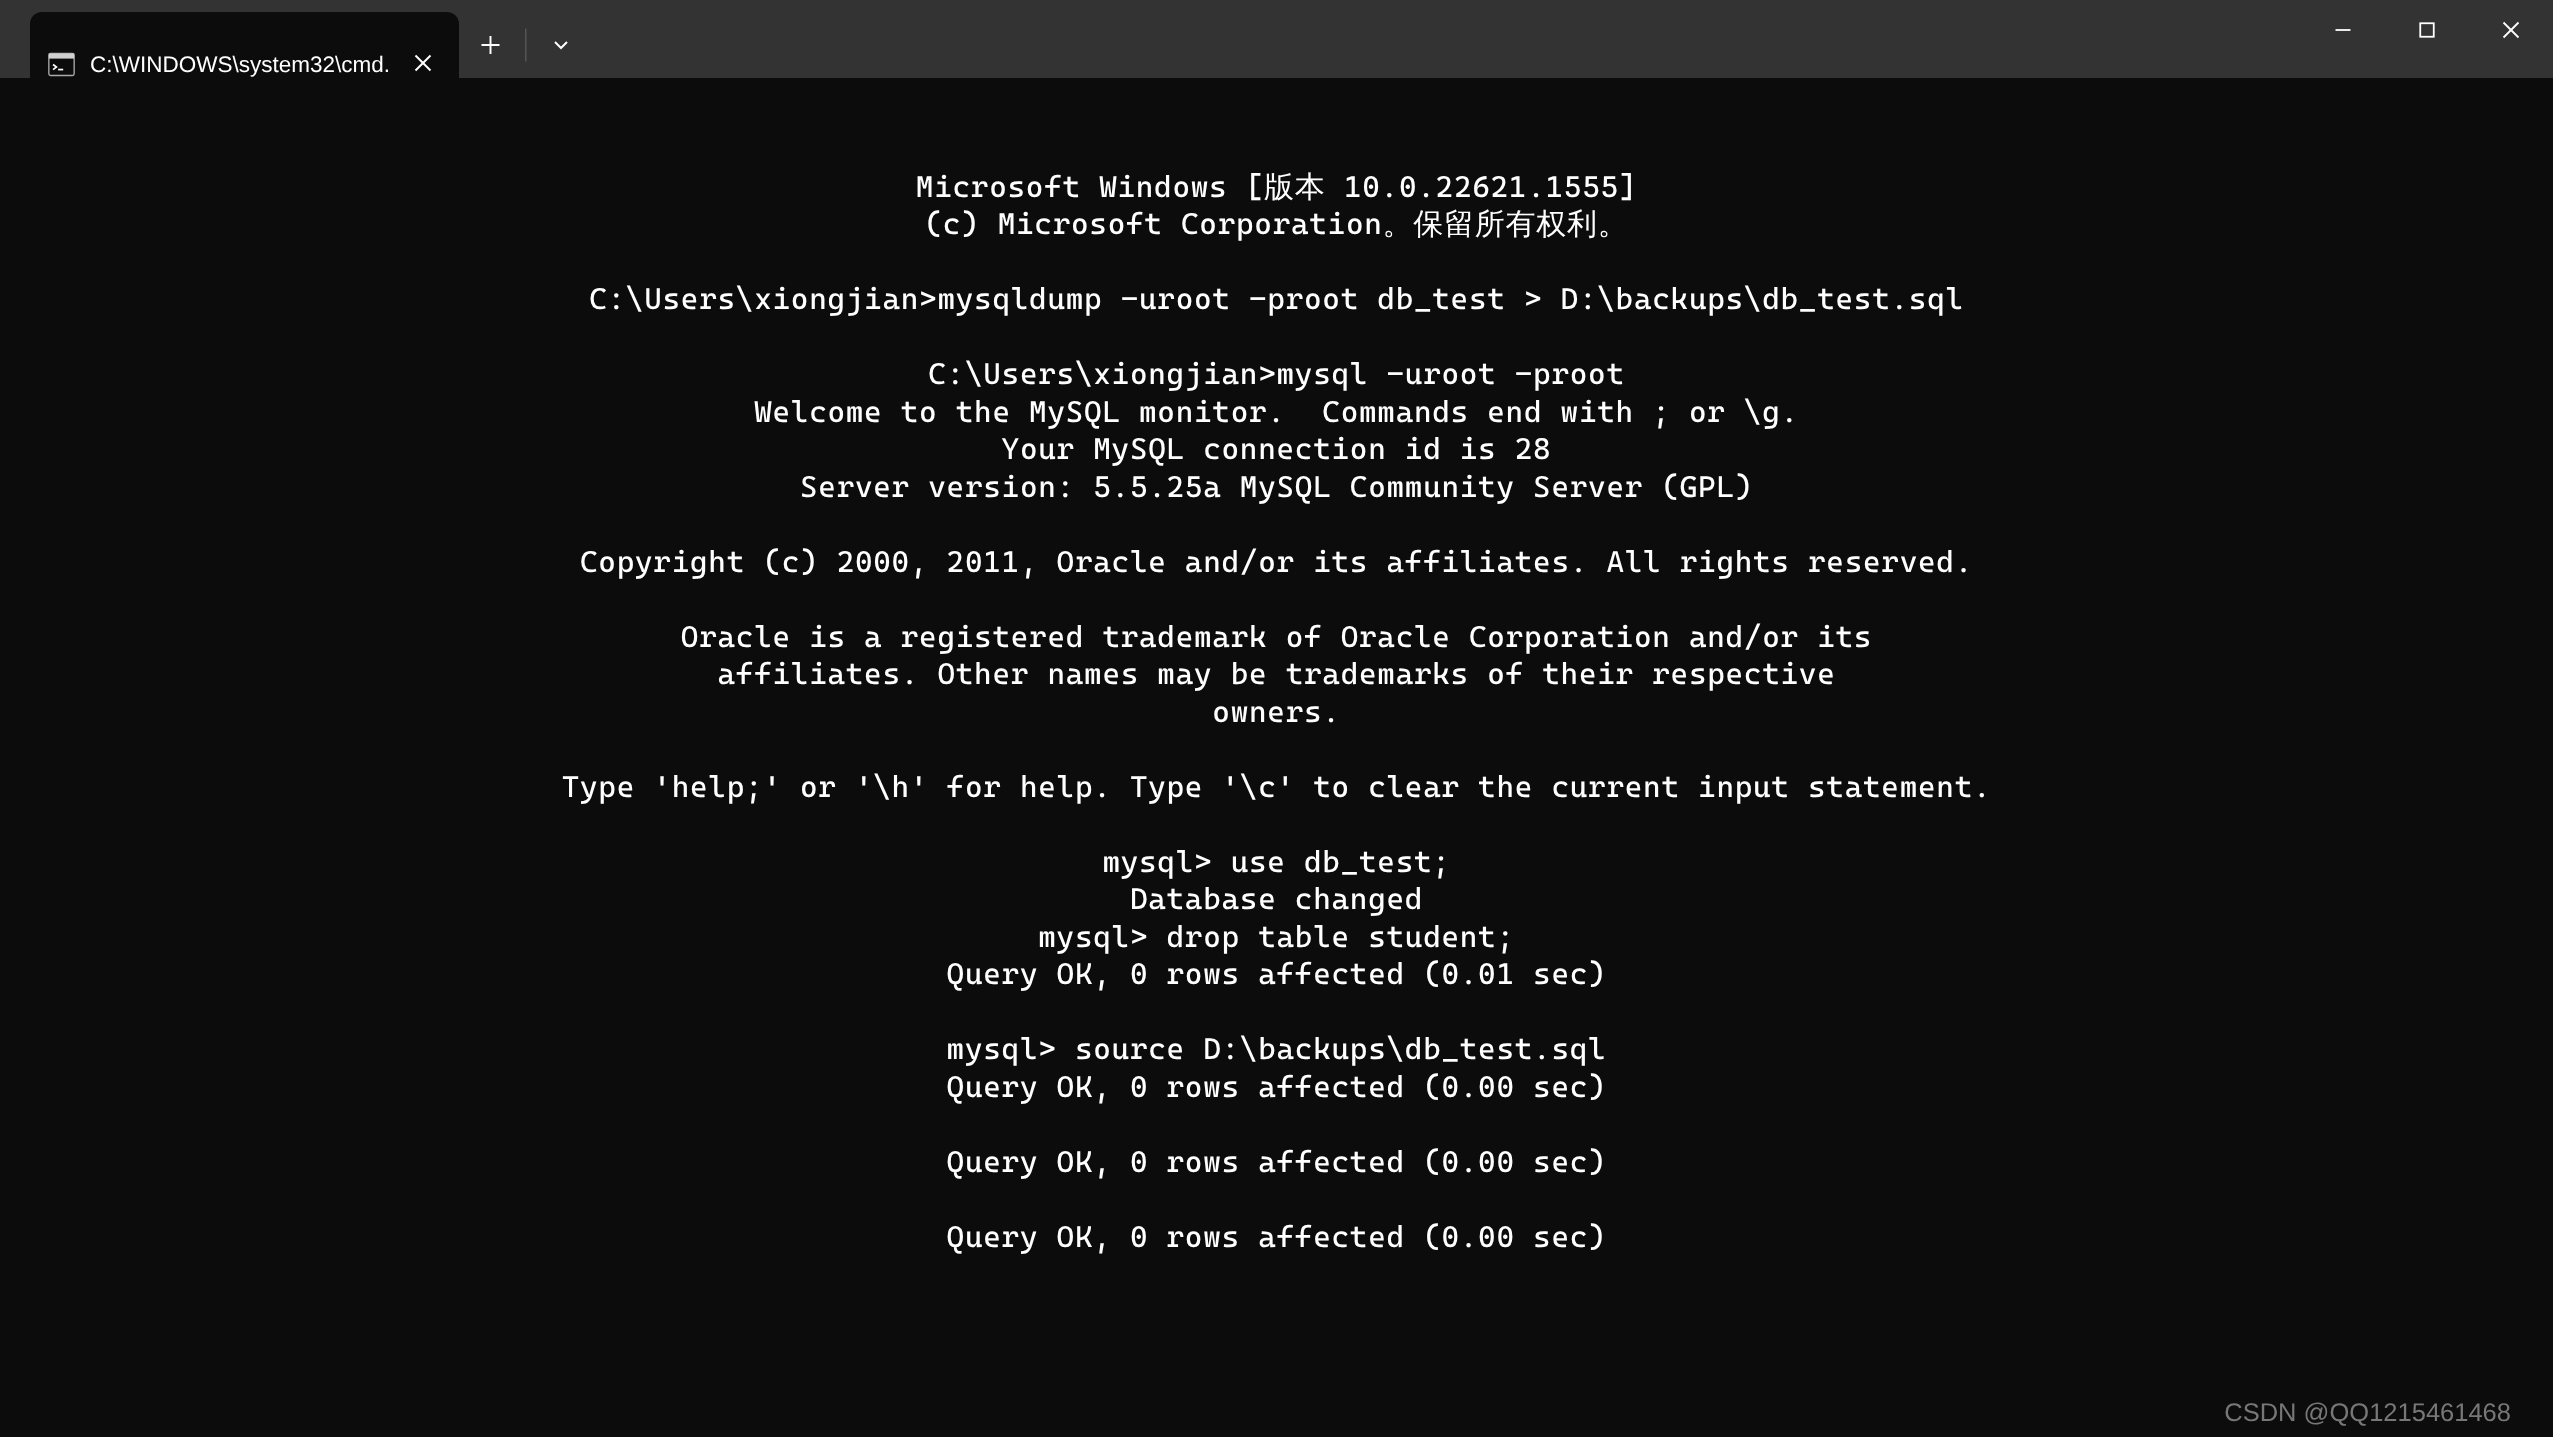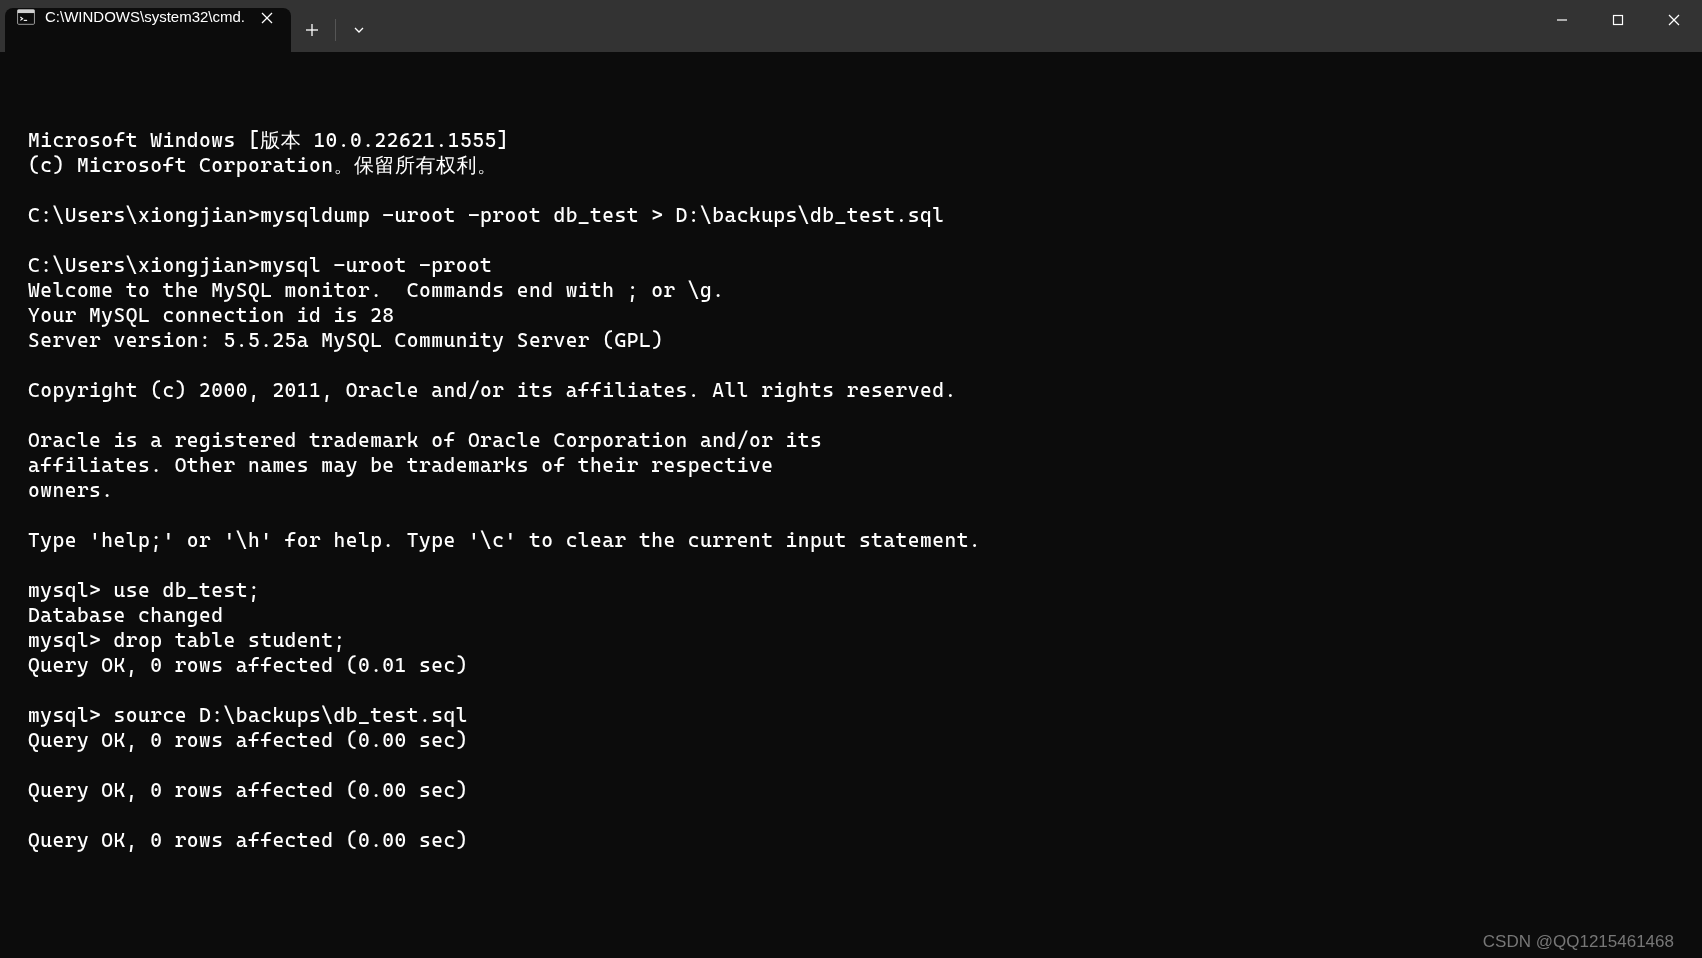--- a/index.html
+++ b/index.html
@@ -13,28 +13,28 @@
   
   .titlebar{
     height:52px;
     background:#333333;
     display:flex;
     align-items:flex-end;
     position:relative;
   }
   .tab{
     height:44px;
-    margin-left:5px;
+    margin-left:20px;
     margin-right:0;
     padding:0 14px 0 12px;
     background:#0c0c0c;
     border-top-left-radius:8px;
     border-top-right-radius:8px;
     display:flex;
-    align-items:flex-start;
+    align-items:flex-end;
     gap:10px;
     min-width:260px;
     max-width:300px;
   }
   .tab .icon{
     width:18px;height:18px;
     display:flex;align-items:center;justify-content:center;
   }
   .tab .icon svg{width:18px;height:18px;}
   .tab-title{
@@ -150,21 +150,21 @@
     <div class="win-btn">
       <svg viewBox="0 0 12 12">
           <line x1="1" y1="1" x2="11" y2="11"></line>
           <line x1="11" y1="1" x2="1" y2="11"></line>
         </svg>
     </div>
   </div>
 </div>
 
 <div class="terminal" id="terminal-body">
-  <pre style="margin: 16px; font-family: inherit; font-size: inherit; line-height: inherit; white-space: pre;">Microsoft Windows [版本 10.0.22621.1555]
+  <pre style="margin: 0px; font-family: inherit; font-size: inherit; line-height: inherit; white-space: pre; text-align: center;">Microsoft Windows [版本 10.0.22621.1555]
 (c) Microsoft Corporation。保留所有权利。
 
 C:\Users\xiongjian&gt;mysqldump -uroot -proot db_test &gt; D:\backups\db_test.sql
 
 C:\Users\xiongjian&gt;mysql -uroot -proot
 Welcome to the MySQL monitor.  Commands end with ; or \g.
 Your MySQL connection id is 28
 Server version: 5.5.25a MySQL Community Server (GPL)
 
 Copyright (c) 2000, 2011, Oracle and/or its affiliates. All rights reserved.

